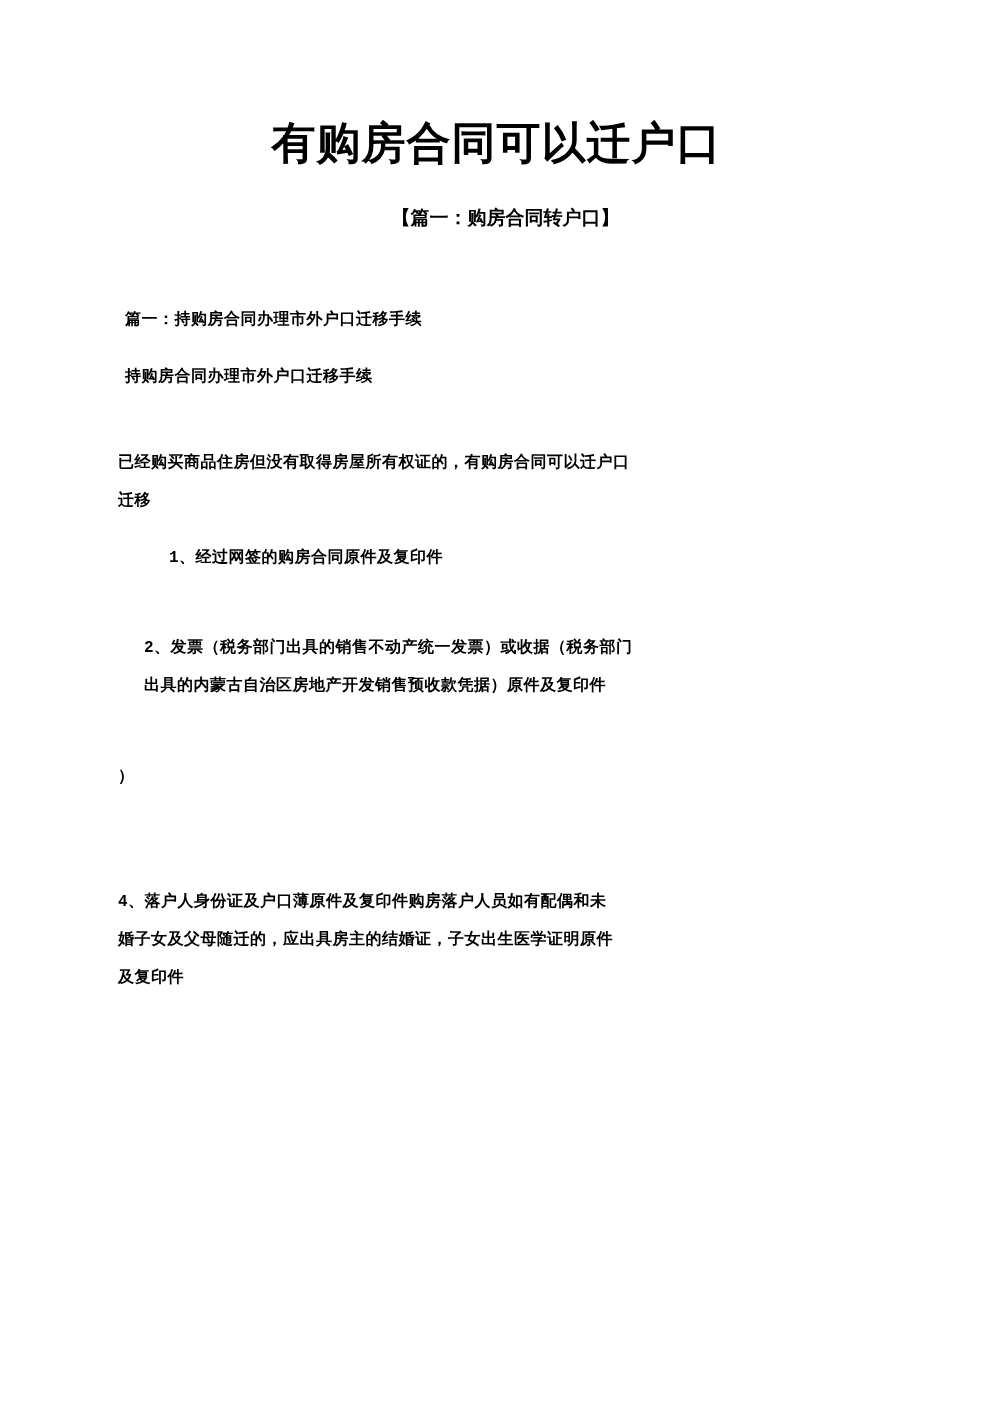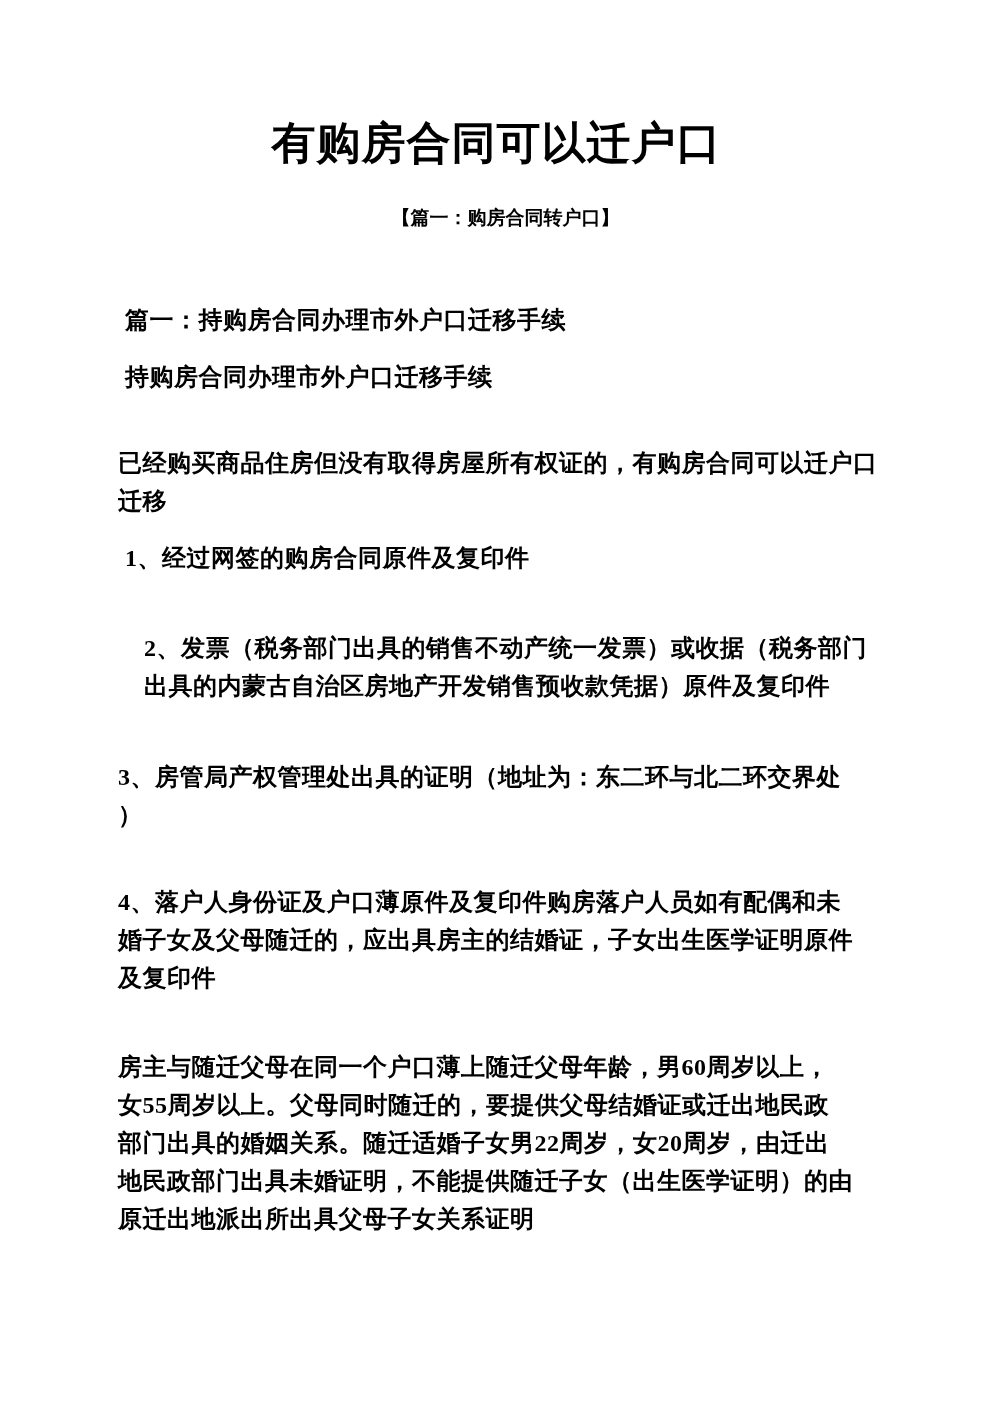--- a/index.html
+++ b/index.html
@@ -36,34 +36,35 @@
     text-align: center;
     font-size: 19px;
     line-height: 42px;
     font-weight: bold;
     white-space: nowrap;
   }
   .block {
     position: absolute;
     left: 118px;
     width: 762px;
-    font-size: 24px;
+    font-size: 16px;
     line-height: 38px;
     font-weight: bold;
     letter-spacing: 0.5px;
+    font-family: Liberation Mono, monospace;
   }
   .block .line {
     height: 38px;
     white-space: nowrap;
   }
   .indent-sm { padding-left: 7px; }
   .b-h1    { top: 301px; }
   .b-h2    { top: 358px; }
   .b-intro { top: 444px; }
-  .b-item1 { top: 539px; }
+  .b-item1 { top: 539px; margin-left: 44px; }
   .b-item2 { top: 629px; margin-left: 26px; }
   .b-item3 { top: 758px; }
   .b-item4 { top: 883px; }
   .b-notes { top: 1048px; }
 </style>
 </head>
 <body>
 
 <div class="page">
 
@@ -87,31 +88,23 @@
   <div class="block b-item1">
     <div class="line indent-sm">1、经过网签的购房合同原件及复印件</div>
   </div>
 
   <div class="block b-item2">
     <div class="line">2、发票（税务部门出具的销售不动产统一发票）或收据（税务部门</div>
     <div class="line">出具的内蒙古自治区房地产开发销售预收款凭据）原件及复印件</div>
   </div>
 
   <div class="block b-item3">
-    <div class="line">3、房管局产权管理处出具的证明（地址为：东二环与北二环交界处</div>
     <div class="line">）</div>
   </div>
 
   <div class="block b-item4">
     <div class="line">4、落户人身份证及户口薄原件及复印件购房落户人员如有配偶和未</div>
     <div class="line">婚子女及父母随迁的，应出具房主的结婚证，子女出生医学证明原件</div>
     <div class="line">及复印件</div>
   </div>
 
-  <div class="block b-notes">
-    <div class="line">房主与随迁父母在同一个户口薄上随迁父母年龄，男60周岁以上，</div>
-    <div class="line">女55周岁以上。父母同时随迁的，要提供父母结婚证或迁出地民政</div>
-    <div class="line">部门出具的婚姻关系。随迁适婚子女男22周岁，女20周岁，由迁出</div>
-    <div class="line">地民政部门出具未婚证明，不能提供随迁子女（出生医学证明）的由</div>
-    <div class="line">原迁出地派出所出具父母子女关系证明</div>
-  </div>
 
 </div>
 
 </body></html>

